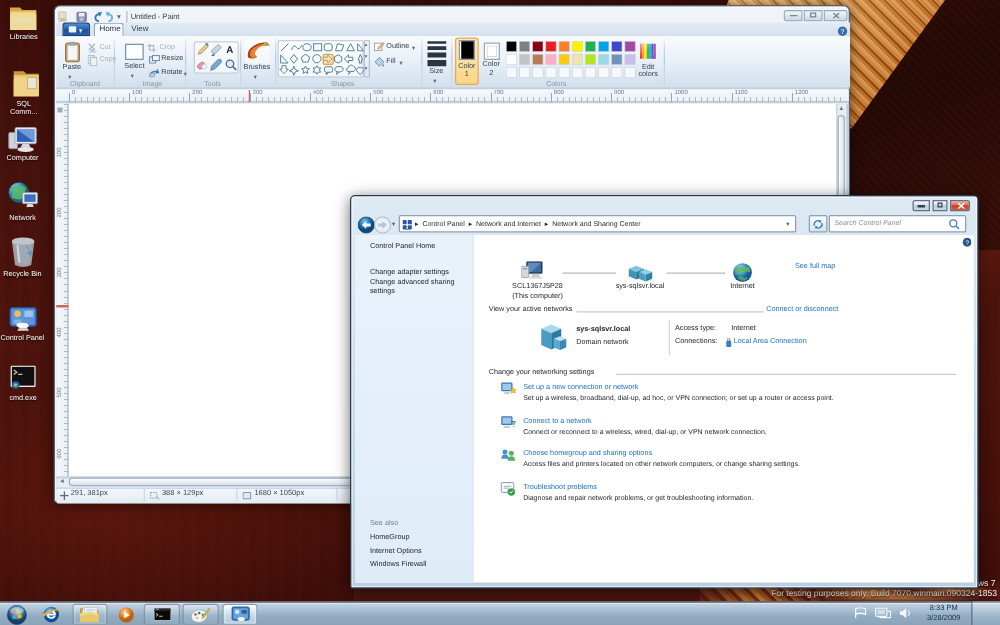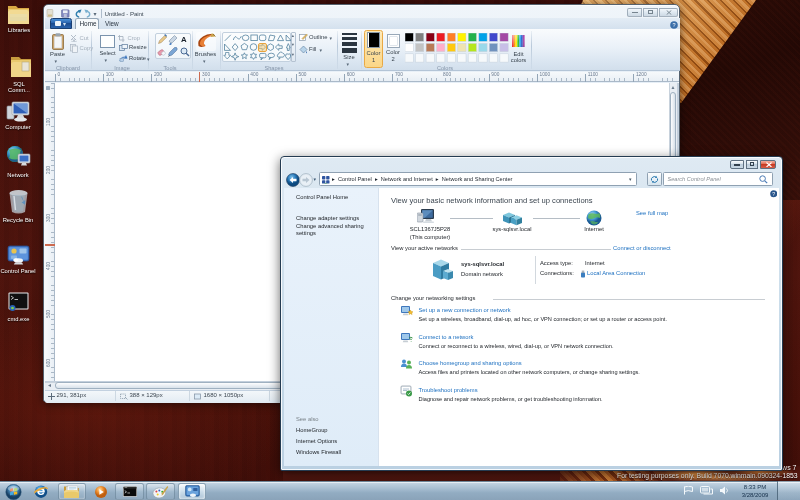--- a/index.html
+++ b/index.html
@@ -473,21 +473,20 @@
     </svg>
 
  <div class="a" style="left:15px;top:37.5px;font-size:5.8px;color:#1d2126">Control Panel Home</div>
  <div class="a" style="left:15px;top:58px;font-size:5.8px;color:#1d2126">Change adapter settings</div>
  <div class="a" style="left:15px;top:66px;width:74px;font-size:5.8px;color:#1d2126;line-height:7.6px">Change advanced sharing settings</div>
  <div class="a" style="left:15px;top:259.5px;font-size:5.8px;color:#7a8288">See also</div>
  <div class="a" style="left:15px;top:270.5px;font-size:5.8px;color:#1d2126">HomeGroup</div>
  <div class="a" style="left:15px;top:281.5px;font-size:5.8px;color:#1d2126">Internet Options</div>
  <div class="a" style="left:15px;top:292.5px;font-size:5.8px;color:#1d2126">Windows Firewall</div>
 
- <div class="a" style="left:110px;top:39px;font-size:7.6px;color:#3c4650">View your basic network information and set up connections</div>
 
  <svg class="a" style="left:136px;top:52px" width="24" height="16" viewBox="0 0 24 16">
   <rect x="4" y="0" width="13" height="10" rx="1" fill="#2a3b4e"></rect>
   <rect x="5.2" y="1.2" width="10.6" height="7.6" fill="#3e6b9e"></rect>
   <path d="M5.2 1.2 l10.6 0 -8 7.6 -2.6 0z" fill="#6a9aca" opacity=".7"></path>
   <path d="M9 10 h5 l1 2.5 h-7z" fill="#c6cdd4"></path>
       <rect x="6" y="12.5" width="11" height="1.4" rx=".7" fill="#d6dce2"></rect>
   <rect x="0" y="4" width="6" height="9" rx="1" fill="#d2d8de" stroke="#8a96a2" stroke-width=".6"></rect>
       <rect x="1.2" y="5.5" width="3.6" height="1" fill="#8a96a2"></rect>
  </svg>

